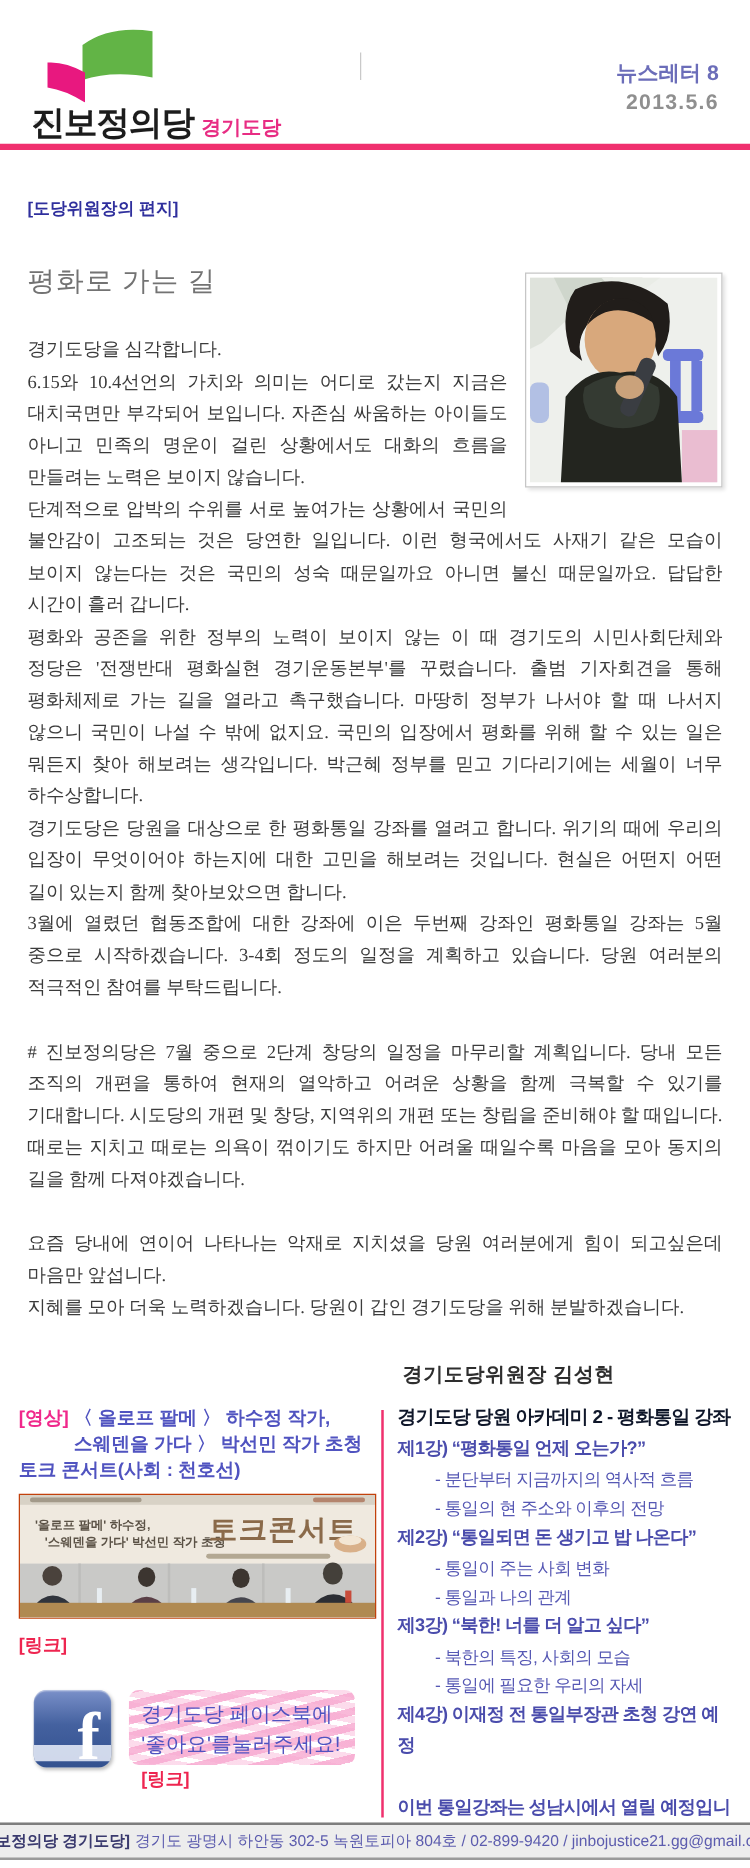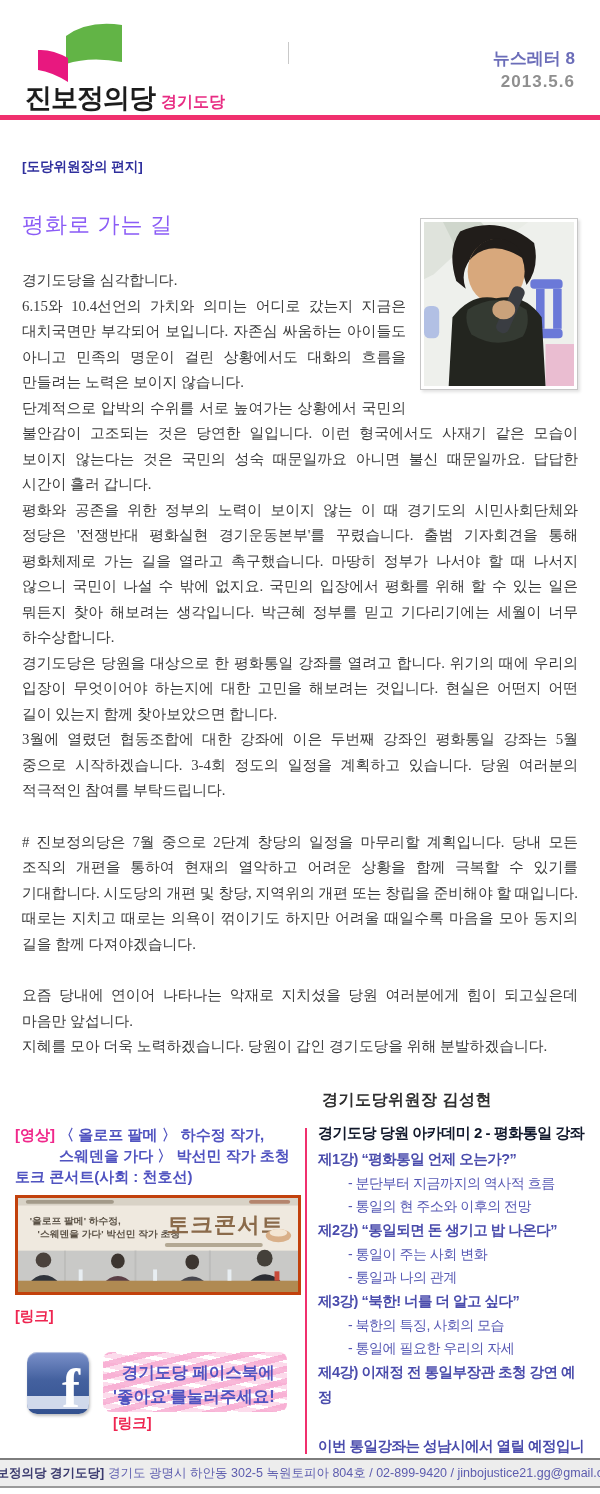--- a/index.html
+++ b/index.html
@@ -28,39 +28,39 @@
   
   .letter { position:absolute; left:22px; top:158px; width:556px; color:#3b3b3b; }
   .section-label { font-size:13.5px; font-weight:bold; color:#2f2f9d; margin-bottom:34px;
                    font-family:"Liberation Sans", sans-serif; }
   .chairman-photo {
     float:right; width:158px; height:172px; margin:8px 0 10px 14px;
     background:#fff; border:1px solid #c6c6c6; padding:3px;
     box-shadow:2px 2px 3px rgba(0,0,0,.12);
   }
   .chairman-photo svg { display:block; width:100%; height:100%; }
-  .letter-title { font-size:22px; font-weight:normal; color:#8b5cf6;
+  .letter-title { font-size:22px; font-weight:normal; color:#737373;
                   font-family:"Liberation Serif", serif; margin-bottom:28px; letter-spacing:1px; }
   .letter p {
     font-family:"Liberation Serif", serif;
     font-size:14.8px; line-height:25.5px; text-align:justify; word-break:keep-all;
   }
   .letter p.gap-before { margin-top:26px; }
   .signature { display:block; margin:30px 0 0 300px; font-size:16px; font-weight:bold;
                color:#2e2e2e; letter-spacing:0.5px; }
 
   
   .col-divider { position:absolute; left:305px; top:1128px; width:2px; height:326px; background:#f0306e; }
 
   .left-col { position:absolute; left:15px; top:1124px; width:286px; }
   .video-title { font-size:15px; font-weight:bold; color:#5053c0; line-height:21px; }
   .video-tag { color:#f0288b; }
   .vt-line2 { padding-left:44px; }
   .vt-line3 { display:flex; justify-content:flex-start; }
-  .video-thumb { margin-top:8px; width:286px; height:100px; border:3px solid #c2410c; cursor:pointer; }
+  .video-thumb { margin-top:8px; width:286px; height:100px; border:1px solid #c2410c; cursor:pointer; }
   .video-thumb svg { display:block; width:100%; height:100%; }
   .caption-row { margin-top:12px; display:flex; justify-content:space-between; align-items:baseline; }
   .caption-text { font-size:14.5px; font-weight:bold; color:#5053c0; }
   .link-label { font-size:14.5px; font-weight:bold; color:#ee2550; cursor:pointer; }
   .fb-block { margin-top:26px; display:flex; align-items:flex-start; padding-left:12px; }
   .fb-icon {
     width:62px; height:62px; border-radius:10px; position:relative; flex:0 0 auto; cursor:pointer;
     background:linear-gradient(#7a90c9 0%, #44619f 45%, #33518f 100%);
     box-shadow:inset 0 1px 1px rgba(255,255,255,.5), 1px 2px 3px rgba(0,0,0,.25);
     overflow:hidden;
@@ -70,21 +70,21 @@
   .fb-f { position:absolute; right:9px; bottom:-2px; color:#fff; font-size:54px; font-weight:bold;
           font-family:"Liberation Serif", serif; line-height:1; }
   .fb-textwrap { margin-left:14px; position:relative; }
   .scribble {
     display:inline-block; padding:8px 12px 4px 10px;
     background:
       repeating-linear-gradient(-14deg, rgba(247,167,207,0) 0 3px, rgba(247,167,207,.8) 3px 9px, rgba(247,167,207,0) 9px 12px),
       repeating-linear-gradient(10deg, rgba(250,190,220,0) 0 4px, rgba(250,190,220,.55) 4px 10px);
     border-radius:8px;
   }
-  .fb-line { font-size:16.5px; font-weight:bold; color:#5053c0; line-height:24px; white-space:nowrap;text-align:right; }
+  .fb-line { font-size:16.5px; font-weight:normal; color:#5053c0; line-height:24px; white-space:nowrap; }
   .fb-link { display:inline-block; margin:2px 0 0 10px; font-size:14.5px; font-weight:bold; color:#ee2550; cursor:pointer; }
 
   .right-col { position:absolute; left:318px; top:1124px; width:270px; }
   .academy-title { font-size:15px; font-weight:bold; color:#0f172a; letter-spacing:-0.5px; white-space:nowrap; }
   .lectures { margin-top:4px; }
   .lecture-heading { font-size:14.5px; font-weight:bold; color:#4a4cac; line-height:25px; letter-spacing:-0.5px; }
   .lecture-item { font-size:14px; color:#5658b4; line-height:23px; padding-left:30px; letter-spacing:-0.5px; }
   .academy-notice { margin-top:24px; }
   .notice-line { font-size:14.5px; font-weight:bold; color:#4a4cac; line-height:24px; letter-spacing:-0.5px; }
 

